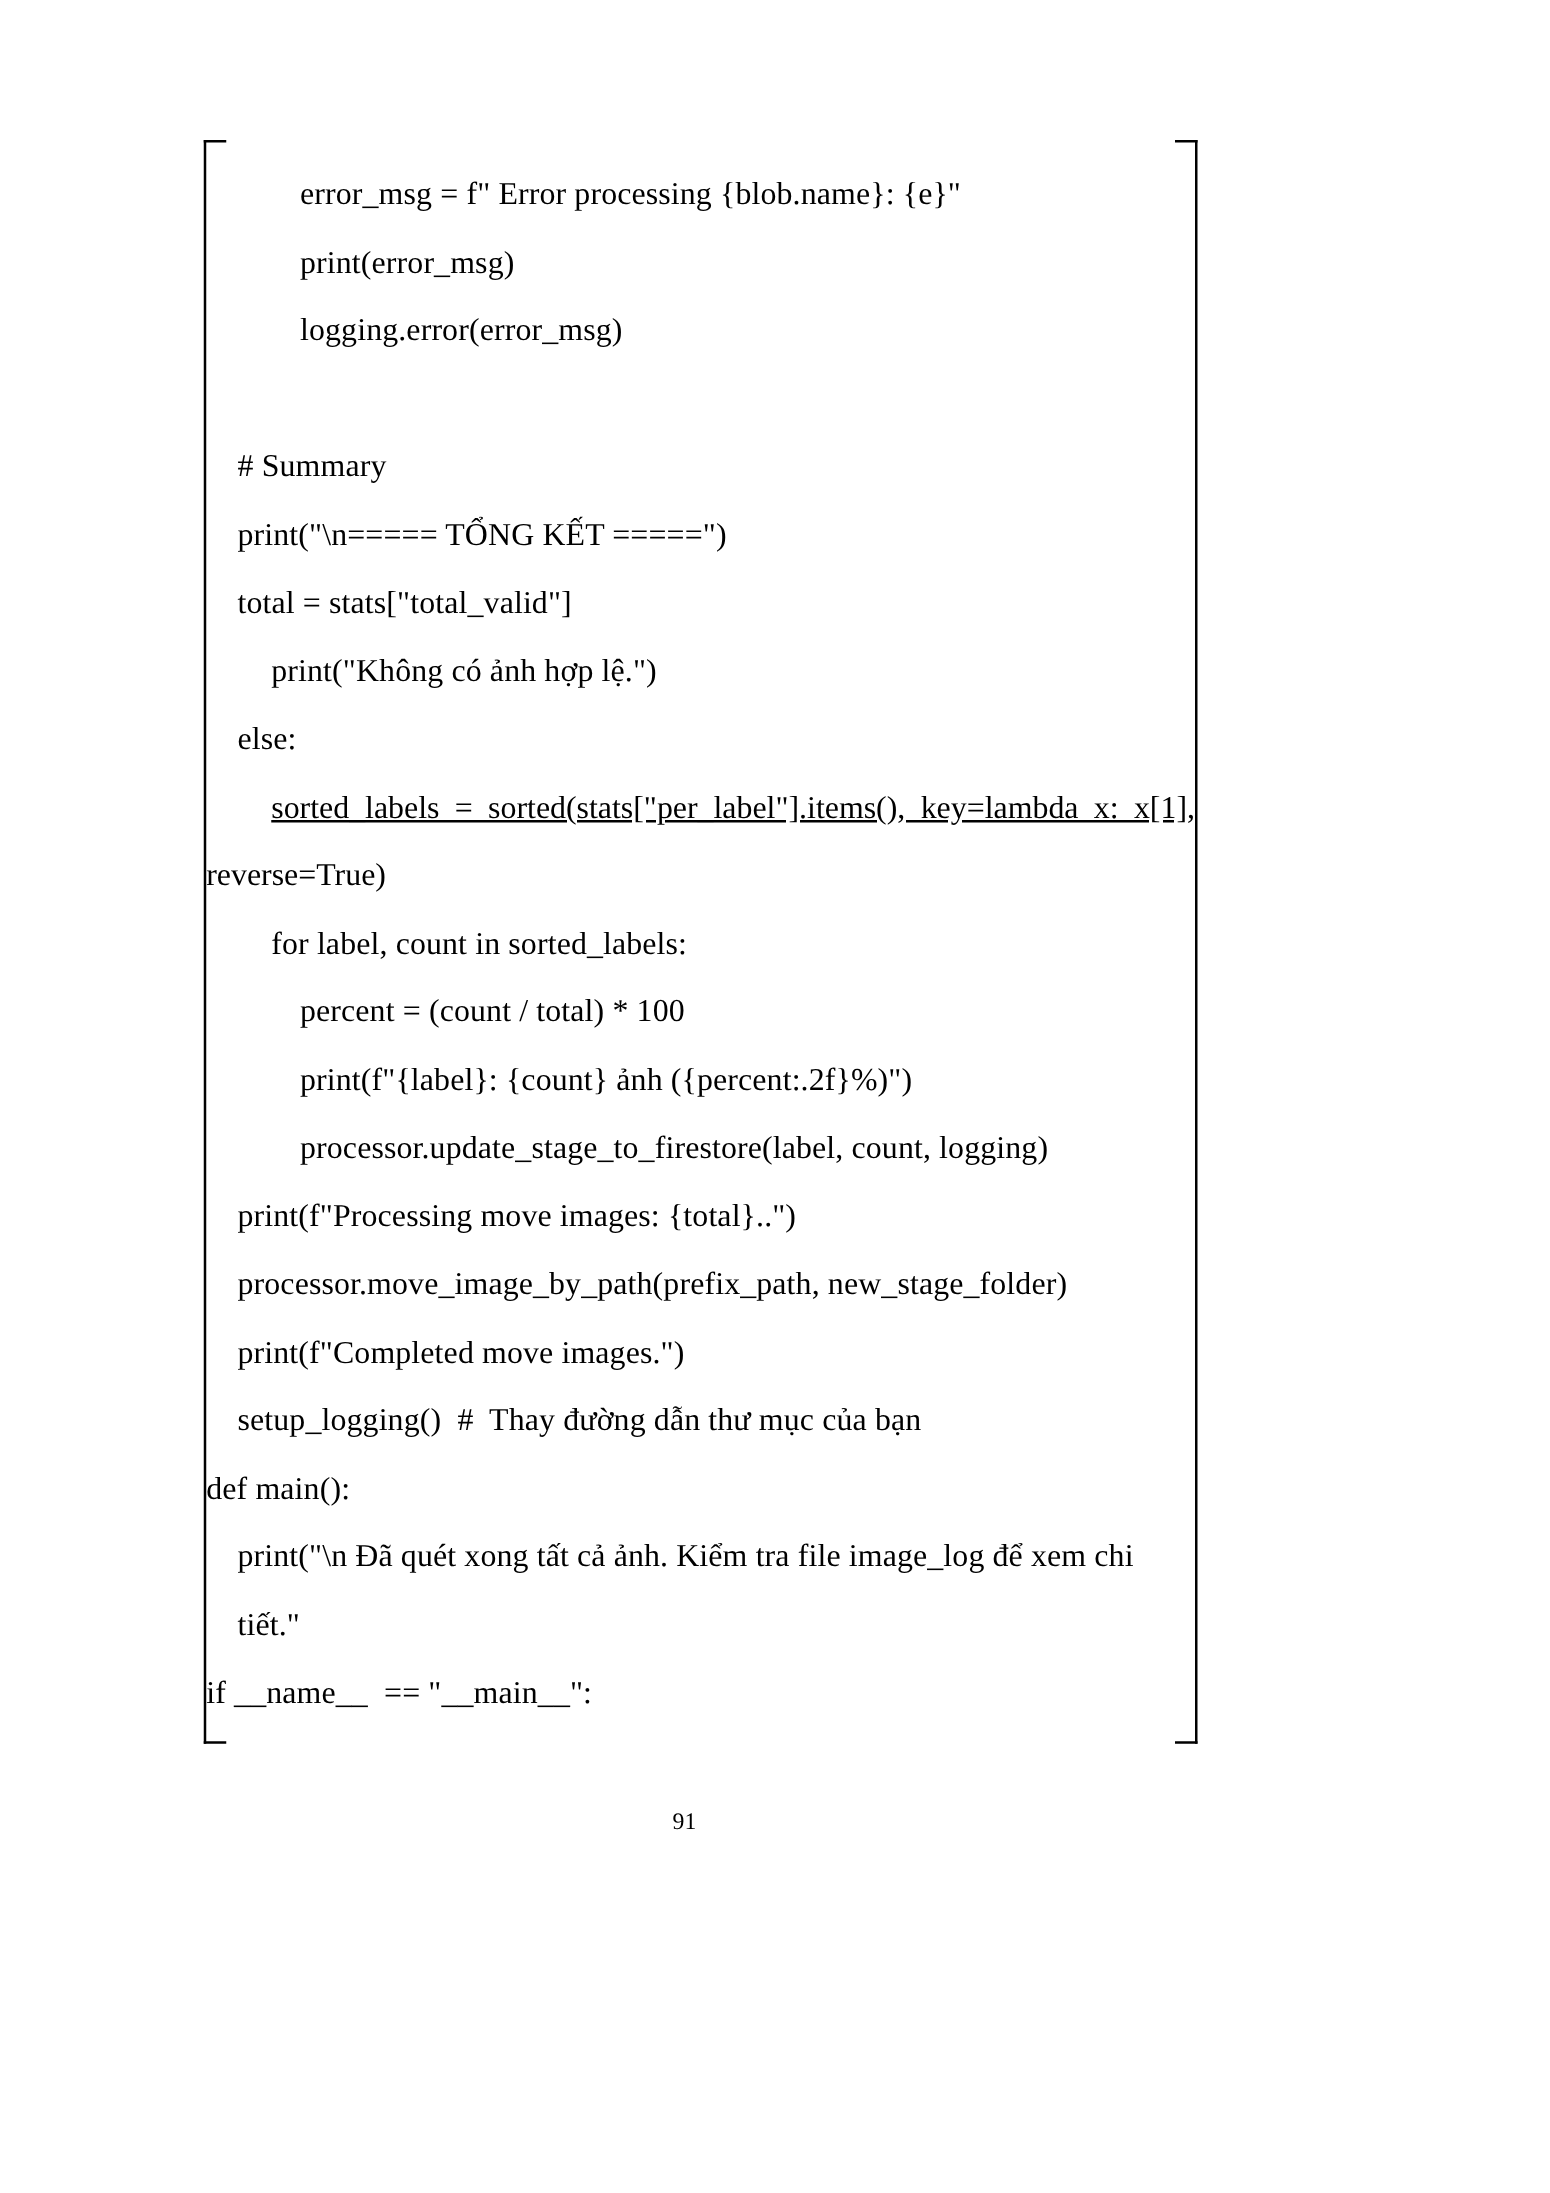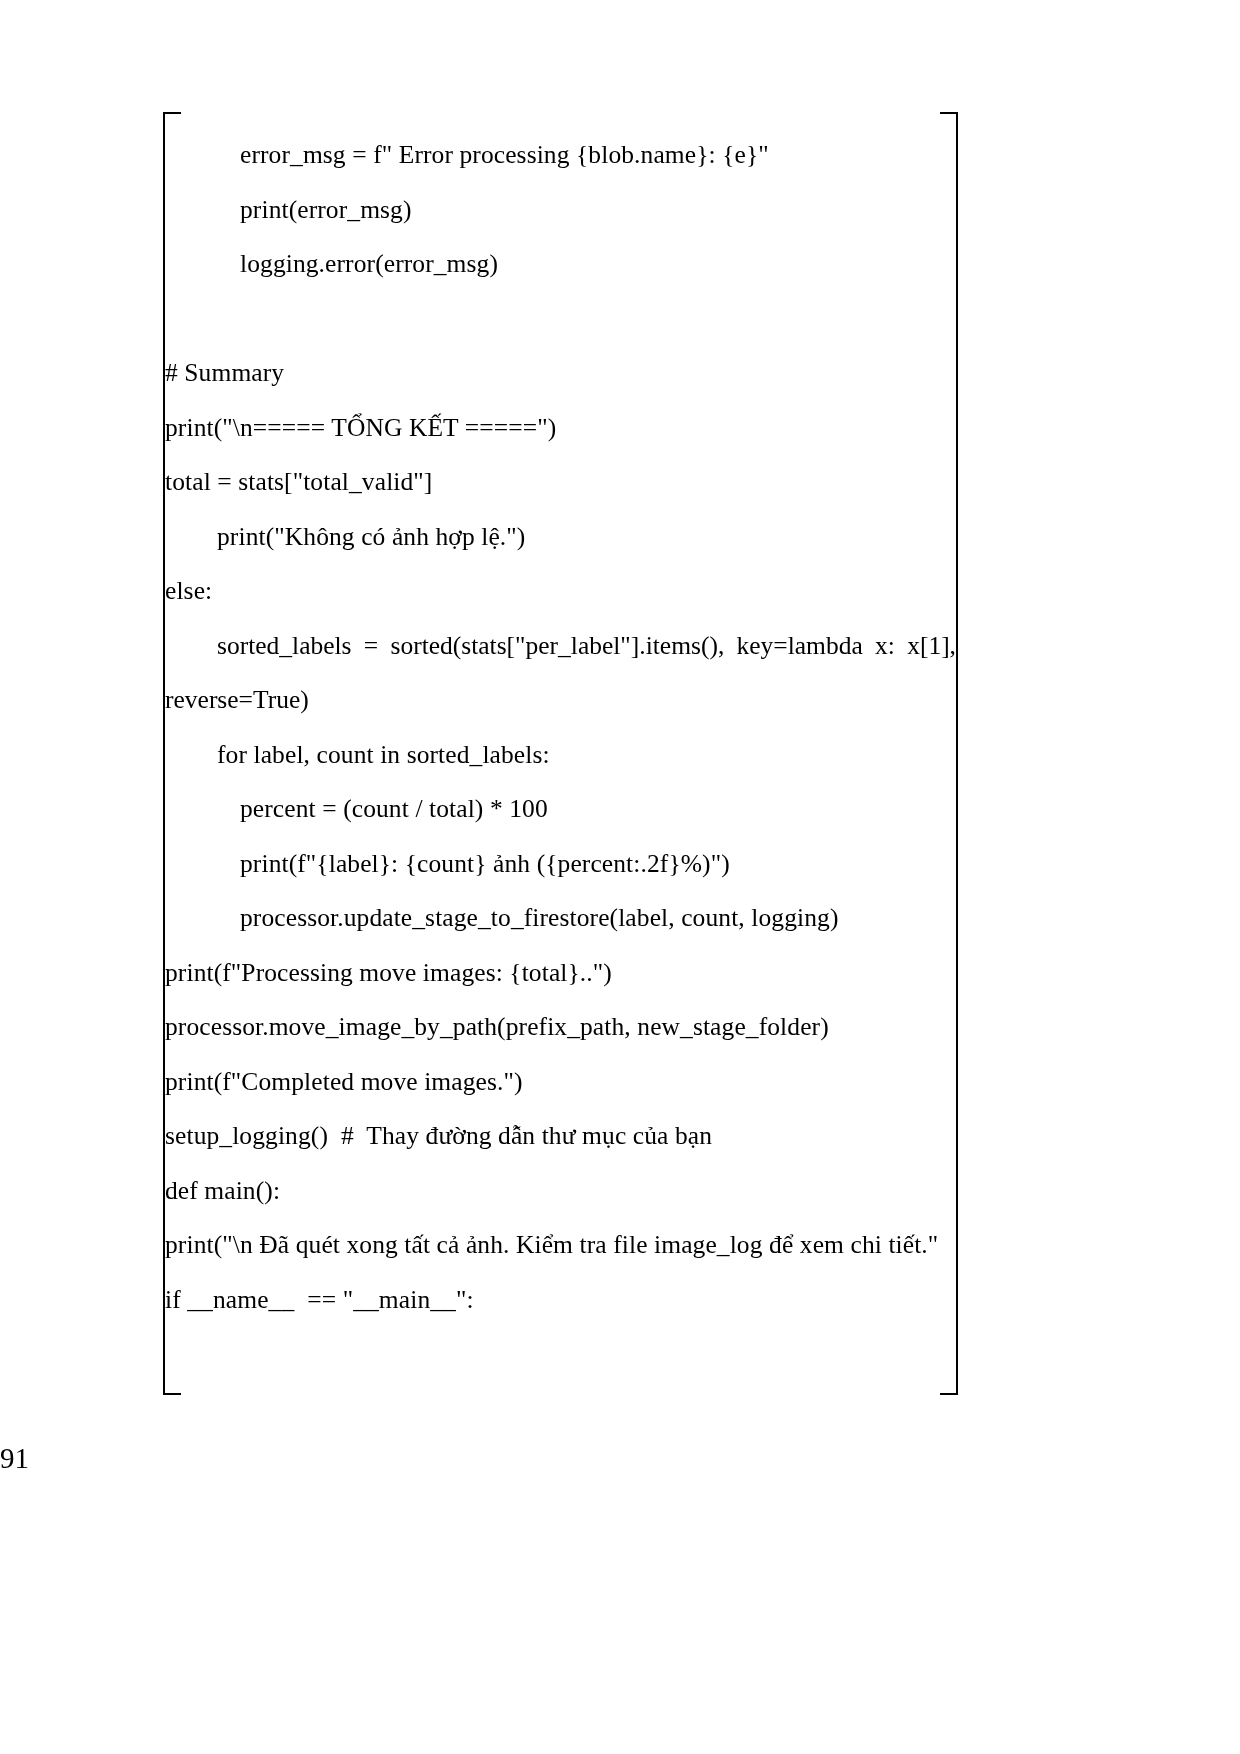--- a/index.html
+++ b/index.html
@@ -66,56 +66,57 @@
   }
 
   .line {
     font-size: 25.5px;
     line-height: 54.5px;
     white-space: pre-wrap;
     letter-spacing: 0.1px;
   }
   
   .ind0 { padding-left: 0px; }
-  .ind1 { }
+  .ind1 { padding-left: 25px; }
   .ind2 { padding-left: 52px; }
   .ind3 { padding-left: 75px; }
 
   .blank {
     font-size: 25.5px;
     line-height: 54.5px;
     height: 54.5px;
   }
 
   
   .just-wrap {
     font-size: 25.5px;
     line-height: 54.5px;
   }
   .just-first {
     padding-left: 52px;
     display: block;
     text-align: justify;
     text-align-last: justify;
     white-space: normal;
+    text-decoration: underline;
   }
   .just-second {
     display: block;
     padding-left: 0px;
     white-space: pre;
   }
 
   
   .page-number {
     position: absolute;
     left: 0;
     top: 1443px;
     width: 1095px;
-    text-align: left;
-    font-size: 29px;
+    text-align: center;
+    font-size: 19px;
     line-height: 30px;
   }
 </style>
 </head>
 <body>
 
 <div class="page">
 
   <div class="code-frame">
     <div class="frame-line-left"></div>

